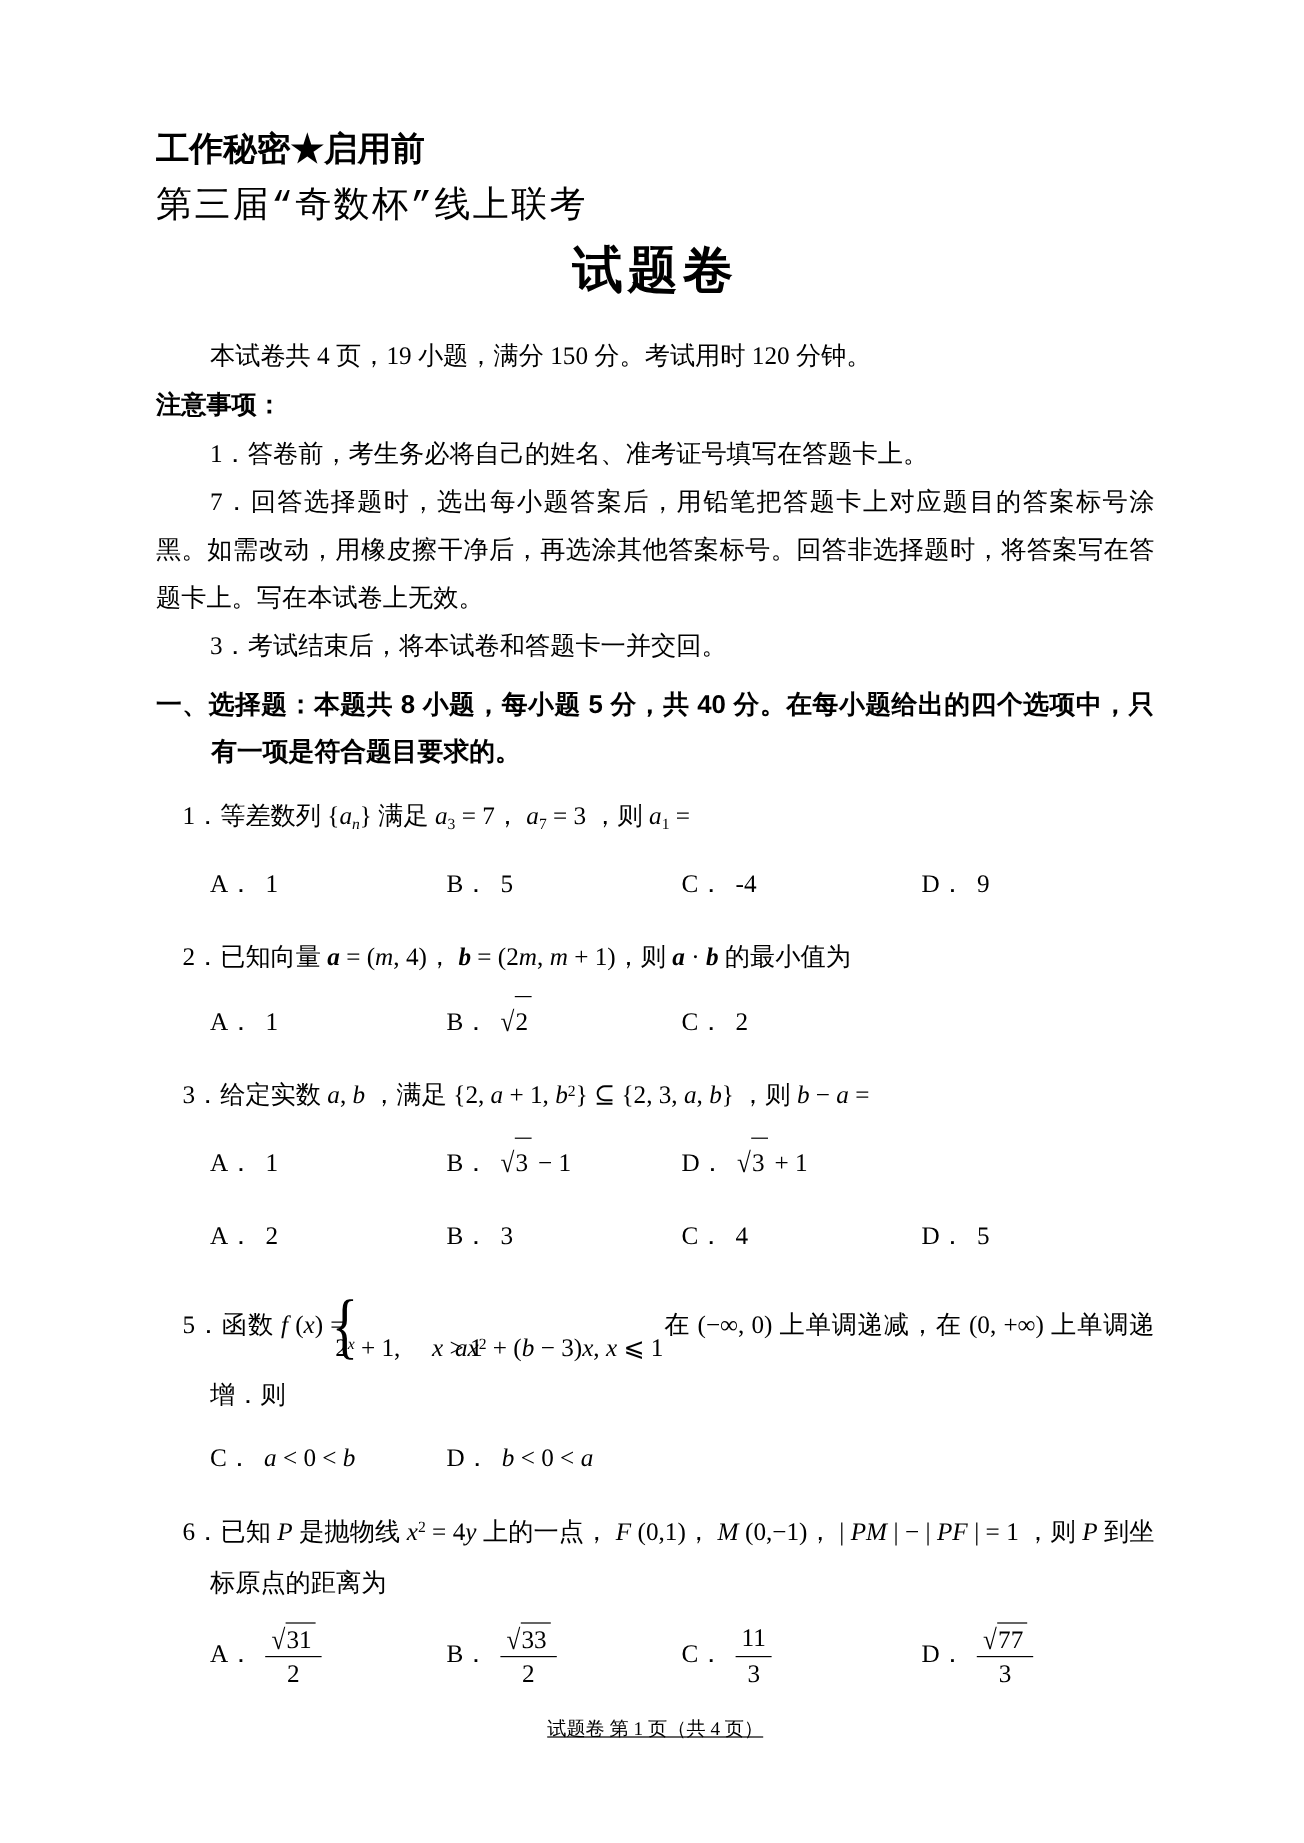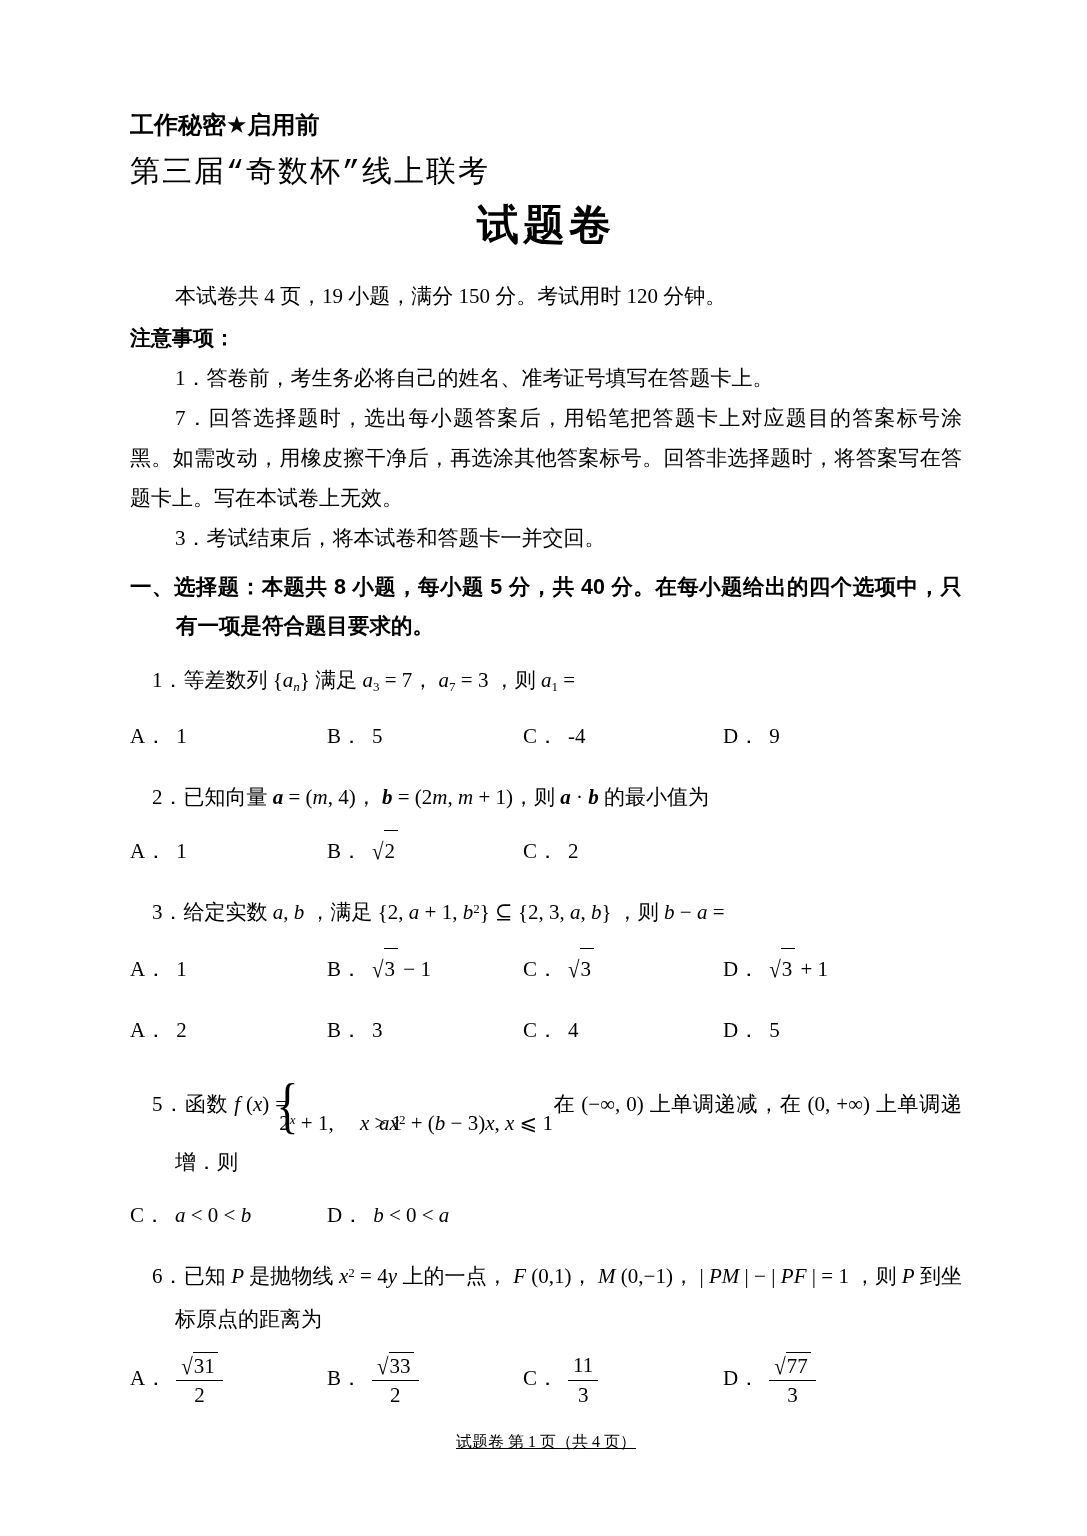--- a/index.html
+++ b/index.html
@@ -7,39 +7,39 @@
   body {
     width:1087px; height:1536px;
     font-family:"Liberation Serif","DejaVu Serif",serif;
     color:#000;
     overflow:hidden;
   }
   .page { padding:110px 125px 0 130px; }
 
   .hei { font-family:"Liberation Sans","DejaVu Sans",sans-serif; font-weight:700; }
 
-  .classification { font-size:24px; line-height:30px; }
+  .classification { font-size:28px; line-height:30px;font-family:Liberation Serif, serif; }
 
   .title1 { text-align:left; font-size:30px; line-height:42px; margin-top:12px; letter-spacing:2px;font-family:Liberation Mono, monospace; }
   .title2 { text-align:center; font-size:42px; line-height:54px; margin-top:4px; letter-spacing:4px; }
 
   .intro { margin-top:24px; font-size:21px; line-height:40px; text-indent:45px; }
 
   .notice-heading { font-size:21px; line-height:40px; margin-top:2px; }
   .notice { font-size:21px; line-height:40px; text-indent:45px; text-align:justify; }
 
   .section-heading { font-size:21.5px; line-height:39px; margin-top:10px;
                      padding-left:46px; text-indent:-46px; text-align:justify; }
 
   .question { margin-top:14px; }
   .q-stem { font-size:21px; line-height:40px; padding-left:45px; text-indent:-23px; text-align:justify; }
   .q-num { display:inline; }
 
   .options { display:grid; grid-template-columns:197px 196px 200px auto;
-             margin-top:13px; margin-bottom:21px;
+             margin-left:45px; margin-top:13px; margin-bottom:21px;
              font-size:21px; line-height:40px; align-items:center; }
   .option { white-space:nowrap; }
   .opt-label { margin-right:10px; }
 
   
   .mi  { font-style:italic; }
   .mbi { font-style:italic; font-weight:700; }
   .msub { font-size:0.62em; position:relative; top:0.28em; }
   .msup { font-size:0.62em; position:relative; top:-0.45em; }
   .msub.mi, .msup.mi { font-style:italic; }
@@ -99,21 +99,20 @@
         <span class="option"><span class="opt-label">B．</span><span><span class="sqrt"><span class="sign">√</span><span class="rad">2</span></span></span></span>
         <span class="option"><span class="opt-label">C．</span><span>2</span></span>
       </div>
     </div>
 
     <div class="question">
       <p class="q-stem"><span class="q-num">3．</span><span>给定实数 <span class="mi">a</span>, <span class="mi">b</span> ，满足 {2, <span class="mi">a</span> + 1, <span class="mi">b</span><span class="msup">2</span>} ⊆ {2, 3, <span class="mi">a</span>, <span class="mi">b</span>} ，则 <span class="mi">b</span> − <span class="mi">a</span> =</span></p>
       <div class="options">
         <span class="option"><span class="opt-label">A．</span><span>1</span></span>
         <span class="option"><span class="opt-label">B．</span><span><span class="sqrt"><span class="sign">√</span><span class="rad">3</span></span> − 1</span></span>
-        <span class="option"><span class="opt-label">C．</span><span><span class="sqrt"><span class="sign">√</span><span class="rad">3</span></span></span></span>
         <span class="option"><span class="opt-label">D．</span><span><span class="sqrt"><span class="sign">√</span><span class="rad">3</span></span> + 1</span></span>
       </div>
     </div>
 
     <div class="question">
       <div class="options">
         <span class="option"><span class="opt-label">A．</span><span>2</span></span>
         <span class="option"><span class="opt-label">B．</span><span>3</span></span>
         <span class="option"><span class="opt-label">C．</span><span>4</span></span>
         <span class="option"><span class="opt-label">D．</span><span>5</span></span>

